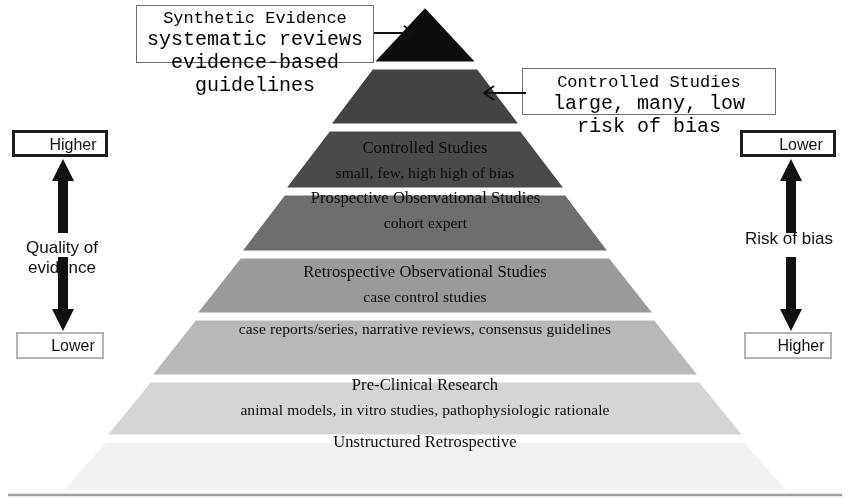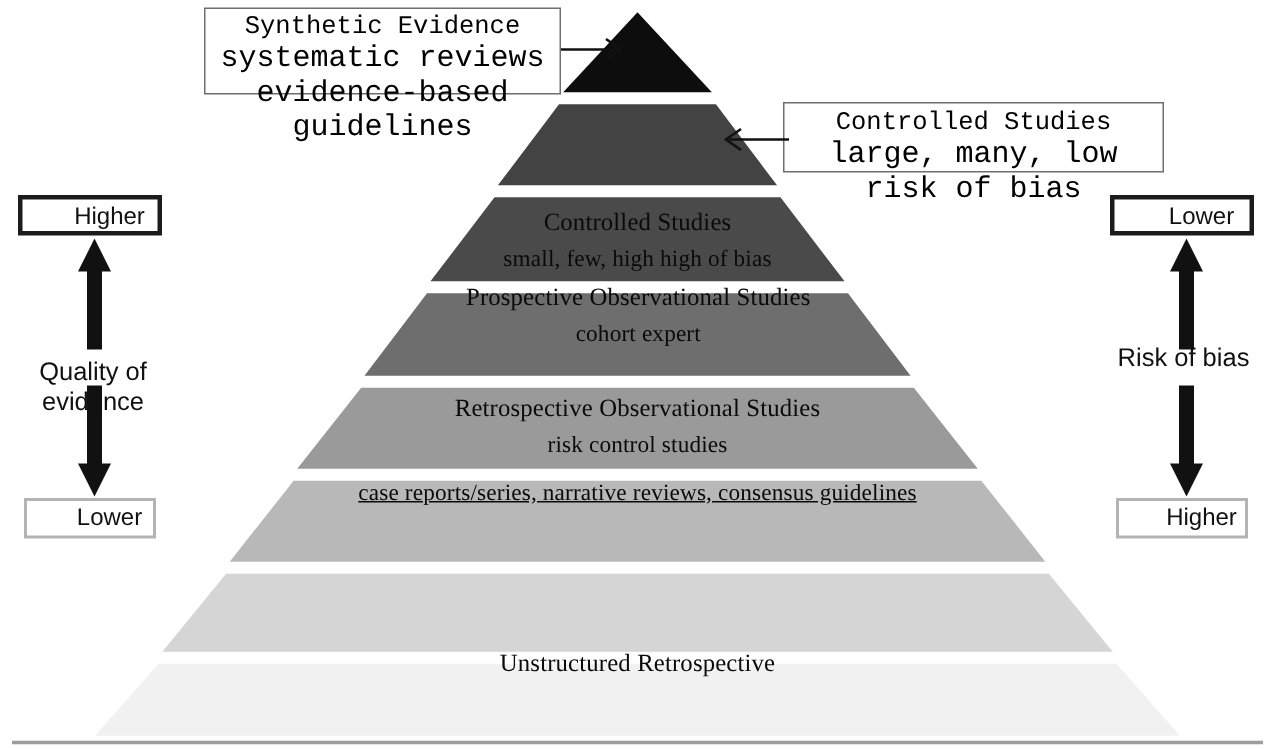--- a/index.html
+++ b/index.html
@@ -147,27 +147,31 @@
     <div class="band-sub" style="margin-top:6px;">small, few, high high of bias</div>
   </div>
 
   <div class="band-label" id="lbl-4" style="left:285px; top:188px; width:281px;">
     <div class="band-title">Prospective Observational Studies</div>
     <div class="band-sub" style="margin-top:6px;">cohort expert</div>
   </div>
 
   <div class="band-label" id="lbl-5" style="left:240px; top:262px; width:370px;">
     <div class="band-title">Retrospective Observational Studies</div>
-    <div class="band-sub" style="margin-top:6px;">risk control studies</div>
+    <div class="band-sub" style="margin-top:6px;">case control studies</div>
   </div>
 
   <div class="band-label" id="lbl-6" style="left:170px; top:314px; width:510px;">
-    <div class="band-sub" style="margin-top:6px;text-decoration:underline;">case reports/series, narrative reviews, consensus guidelines</div>
-  </div>
-
+    <div class="band-sub" style="margin-top:6px;">case reports/series, narrative reviews, consensus guidelines</div>
+  </div>
+
+  <div class="band-label" id="lbl-7" style="left:125px; top:375px; width:600px;">
+    <div class="band-title">Pre-Clinical Research</div>
+    <div class="band-sub" style="margin-top:6px;">animal models, in vitro studies, pathophysiologic rationale</div>
+  </div>
 
   <div class="band-label" id="lbl-8" style="left:85px; top:432px; width:680px;">
     <div class="band-title">Unstructured Retrospective</div>
   </div>
 
   <div class="callout" id="callout-synthetic">
     <span class="c-title">Synthetic Evidence</span>
     <span class="c-line">systematic reviews</span>
     <span class="c-line">evidence-based guidelines</span>
   </div>

